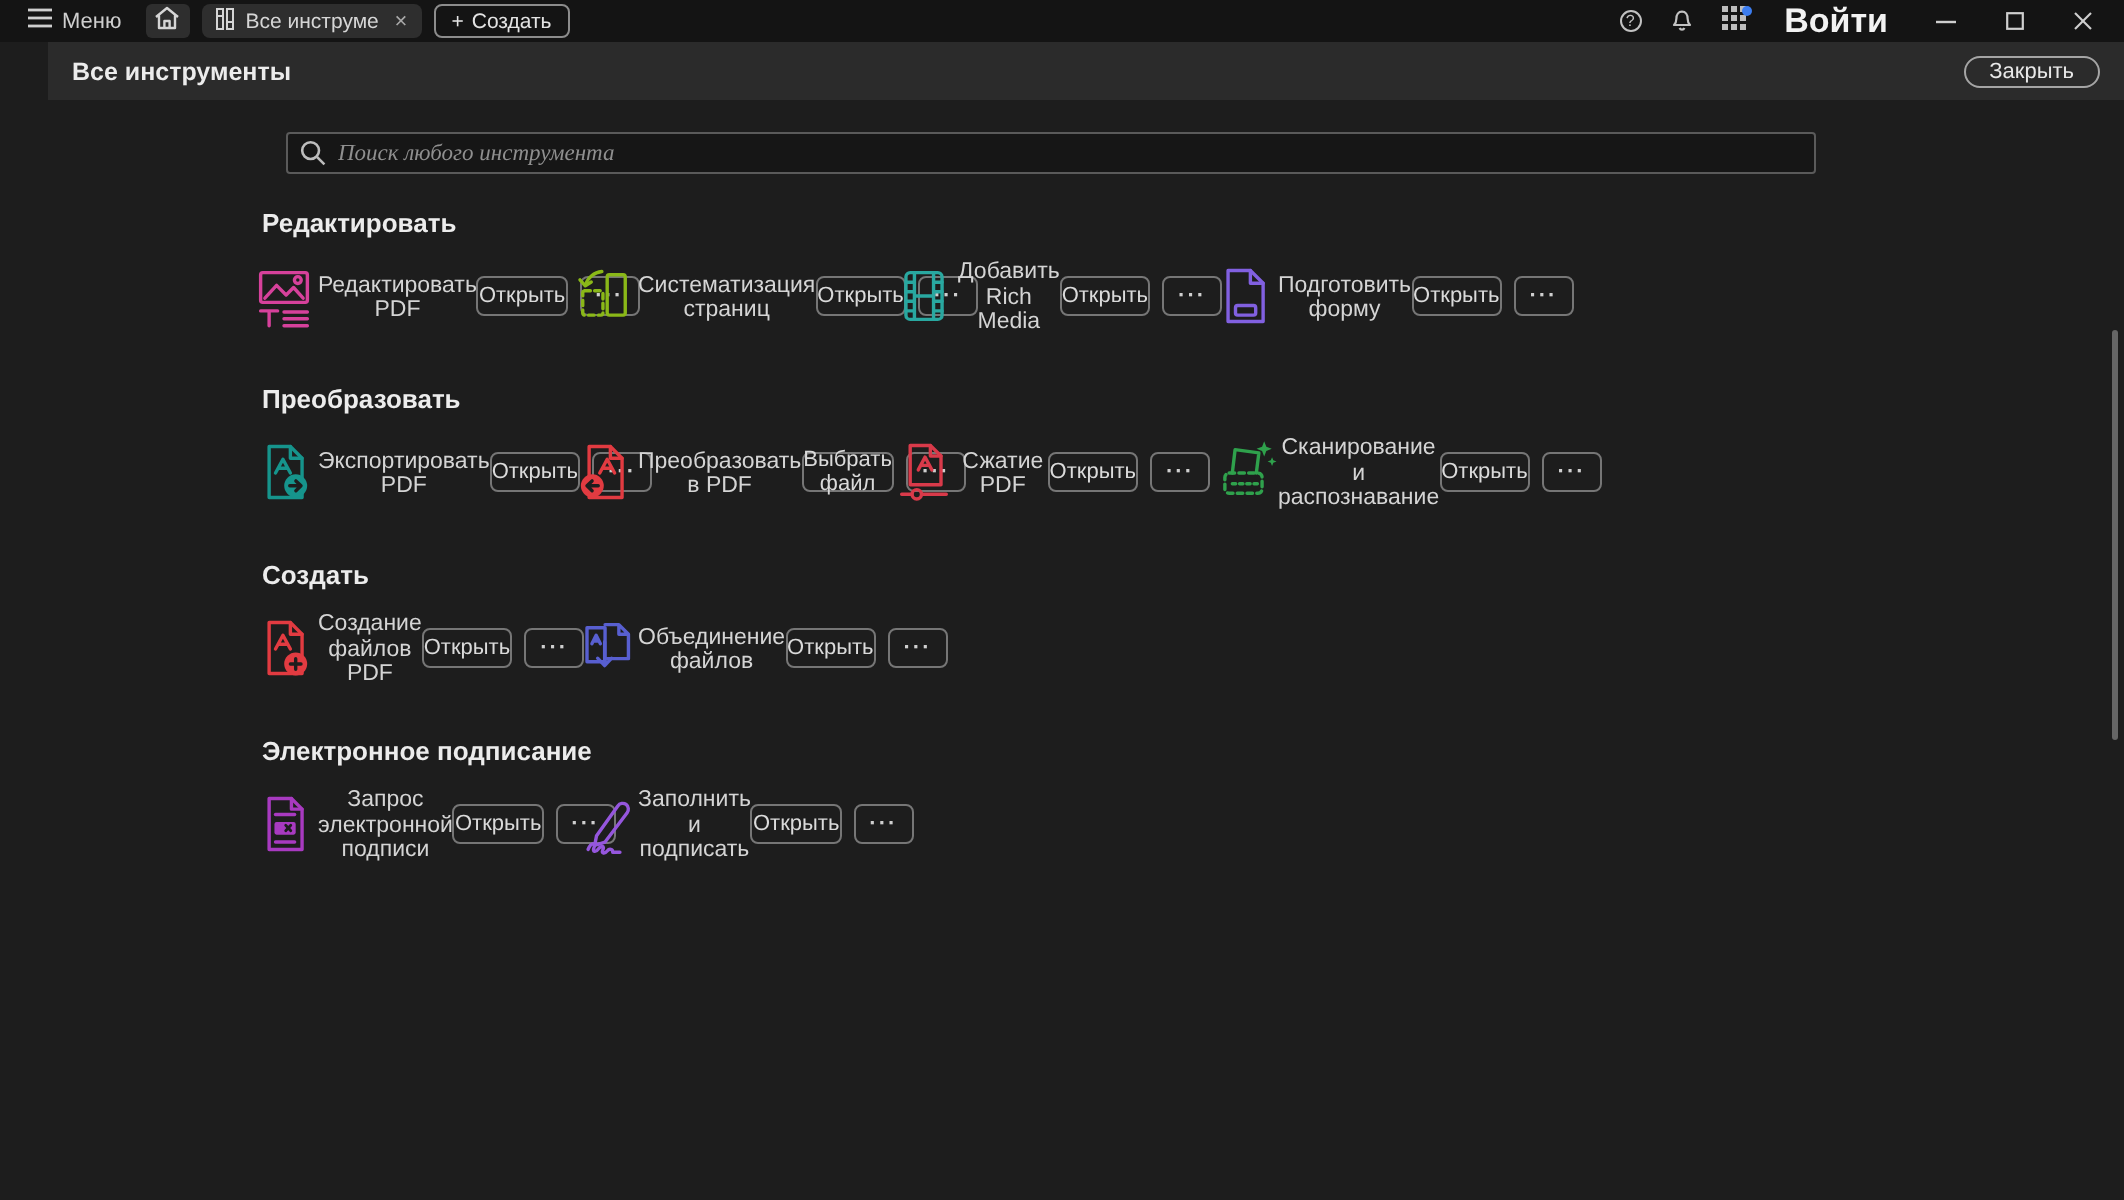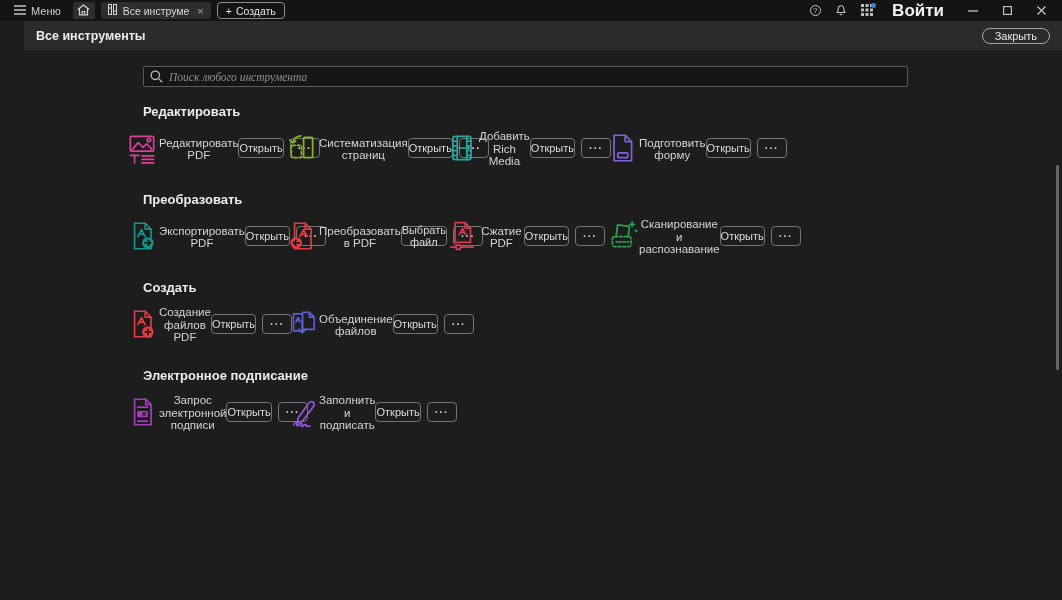--- a/index.html
+++ b/index.html
@@ -38,21 +38,21 @@
   
   .content { position:absolute; top:50px; left:0; right:0; bottom:0; background:#1d1d1d; overflow:hidden; }
   .searchwrap { position:absolute; left:143px; top:16px; width:765px; height:21px; }
   .searchwrap svg { position:absolute; left:7px; top:4px; }
   .search-input { width:100%; height:21px; background:#161616; border:1px solid #5a5a5a; border-radius:2px;
     color:#cfcfcf; font-size:11.5px; font-style:italic; padding:0 8px 0 25px; outline:none;
     font-family:Liberation Serif, serif; }
   .search-input::placeholder { color:#8f8f8f; font-style:italic; }
 
   .tools { position:absolute; left:125px; top:55px; right:10px; }
-  .section-title { margin-left:18px; color:#ececec; font-size:13px; font-weight:bold; line-height:14px; }
+  .section-title { margin-left:6px; color:#ececec; font-size:13px; font-weight:bold; line-height:14px; }
   .row { display:flex; margin-top:12px; }
   .section { margin-bottom:28px; }
   .card { width:160px; display:flex; flex-direction:row; align-items:center; }
   .tool-icon { width:34px; height:34px; }
   .tool-icon svg { width:34px; height:34px; display:block; }
   .tool-label { margin-top:2px; height:23px; display:flex; align-items:center; justify-content:center;
     text-align:center; color:#d4d4d4; font-size:11.5px; line-height:12.5px; max-width:150px; }
   .actions { display:flex; gap:6px; height:20px; }
   .btn { height:20px; border:1px solid #767676; border-radius:4px; background:transparent; color:#dadada;
     font-size:11px; padding:0 0; font-family:"Liberation Sans", sans-serif; display:flex; align-items:center; }

